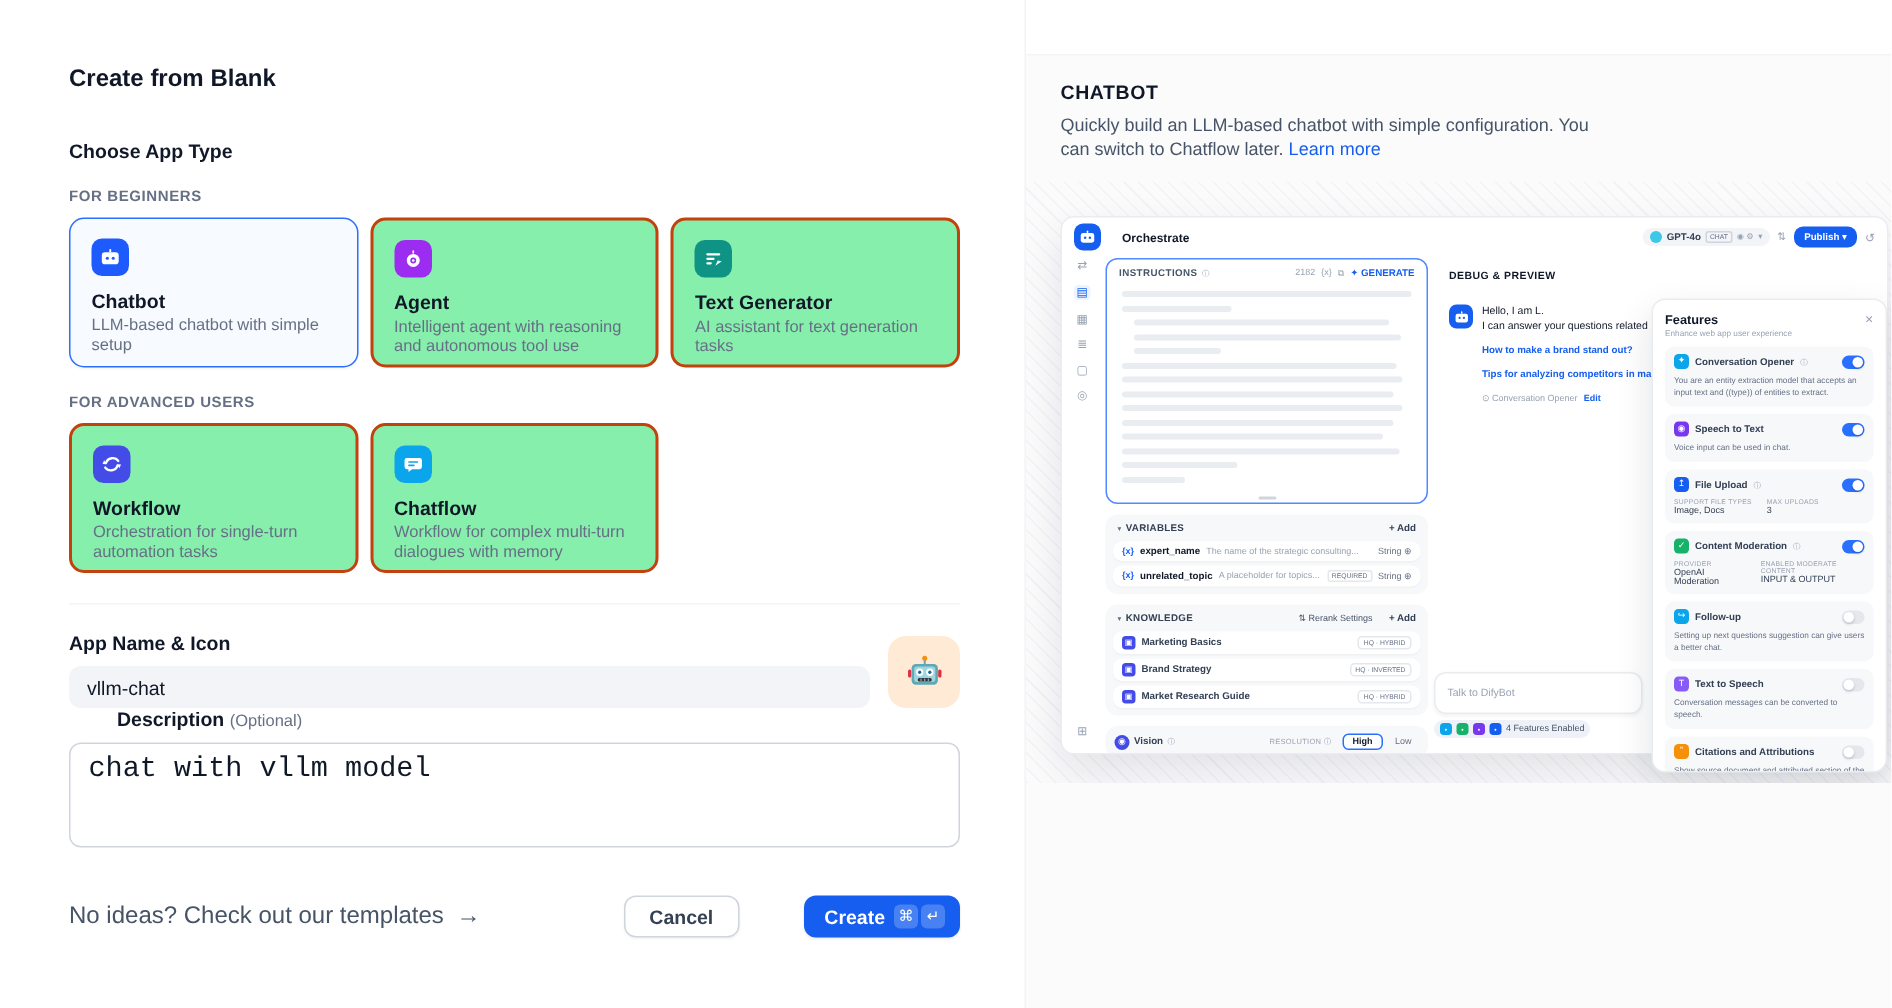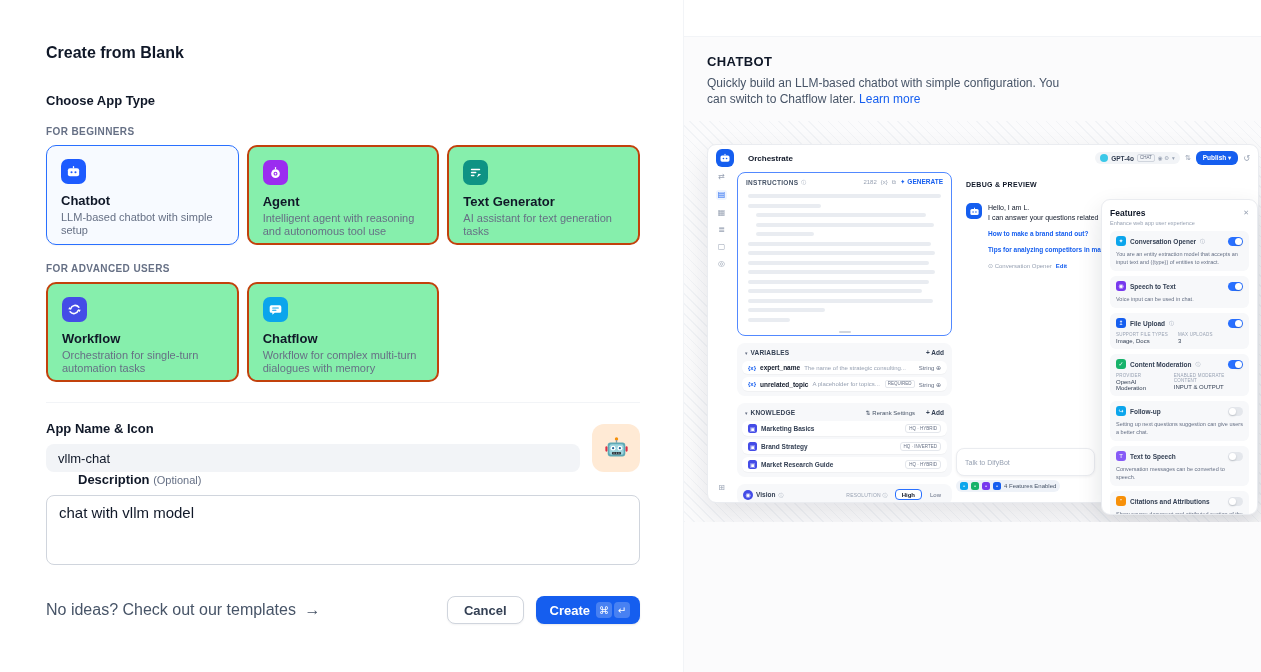--- a/index.html
+++ b/index.html
@@ -19,26 +19,26 @@
   .card-name{font-size:13px;font-weight:bold;color:#101828;margin-top:9px;}
   .card-desc{font-size:11px;line-height:13px;color:#667085;margin-top:3px;}
   .divider{border:none;border-top:1px solid #f2f4f7;margin-top:20px;}
   .name-row{display:flex;align-items:flex-end;margin-top:18px;}
   .name-col{flex:1;}
   .field-label{font-size:13px;font-weight:bold;color:#101828;display:block;}
   .optional{font-size:11px;font-weight:normal;color:#667085;}
   .name-input{width:100%;height:28px;margin-top:8px;background:#f2f4f7;border:none;border-radius:8px;padding:0 12px;font-size:13px;color:#101828;font-family:inherit;outline:none;}
   .icon-picker{width:48px;height:48px;margin-left:12px;border:none;border-radius:12px;background:#ffead5;display:flex;align-items:center;justify-content:center;cursor:pointer;flex:0 0 auto;}
   .desc-label{padding-left:32px;}
-  .desc-input{width:100%;height:70px;margin-top:8px;border:1px solid #d0d5dd;border-radius:8px;padding:8px 12px;font-size:15px;color:#101828;font-family:Liberation Sans, sans-serif;resize:none;outline:none;line-height:17px;}
+  .desc-input{width:100%;height:70px;margin-top:8px;border:1px solid #d0d5dd;border-radius:8px;padding:8px 12px;font-size:19px;color:#101828;font-family:Liberation Mono, monospace;resize:none;outline:none;line-height:17px;}
   .lp-footer{display:flex;align-items:center;margin-top:27px;}
   .templates-link{font-size:16px;color:#475467;text-decoration:none;cursor:pointer;}
   .templates-link .arr{margin-left:4px;}
   .lp-actions{margin-left:auto;display:flex;gap:12px;}
-  .btn{height:28px;border-radius:8px;font-size:13px;font-weight:bold;font-family:inherit;cursor:pointer;display:flex;align-items:center;}
+  .btn{height:28px;border-radius:8px;font-size:13px;font-weight:bold;font-family:inherit;cursor:pointer;display:flex;align-items:center;margin-left:31px;}
   .btn-cancel{background:#fff;border:1px solid #d0d5dd;color:#344054;padding:0 16px;box-shadow:0 1px 2px rgba(16,24,40,.05);}
   .btn-create{background:#155eef;border:none;color:#fff;padding:0 10px 0 14px;gap:6px;box-shadow:0 1px 2px rgba(16,24,40,.1);}
   .kbd{width:16px;height:16px;border-radius:4px;background:rgba(255,255,255,.22);display:inline-flex;align-items:center;justify-content:center;font-size:10px;font-weight:normal;}
   .kbd + .kbd{margin-left:-2px;}
 
   
   .right-panel{flex:1;background:#fbfbfc;border-left:1px solid #f2f4f7;display:flex;flex-direction:column;}
   .rp-strip{height:37px;background:#fff;border-bottom:1px solid #f2f4f7;}
   .rp-head{padding:17px 24px 0 23px;}
   .rp-title{font-size:13px;font-weight:bold;letter-spacing:.4px;color:#101828;}

